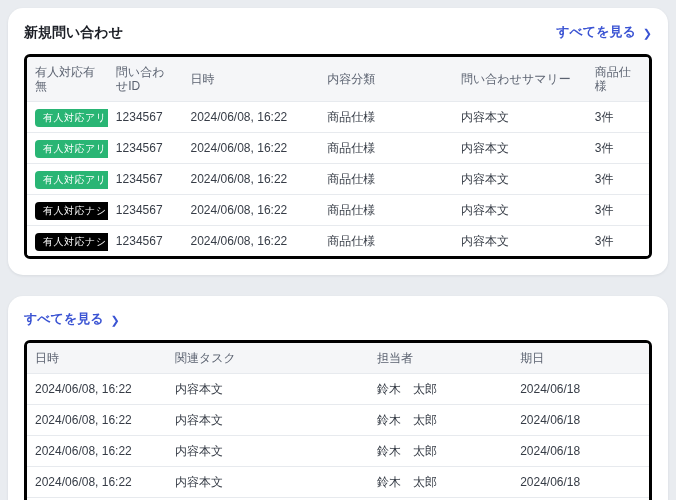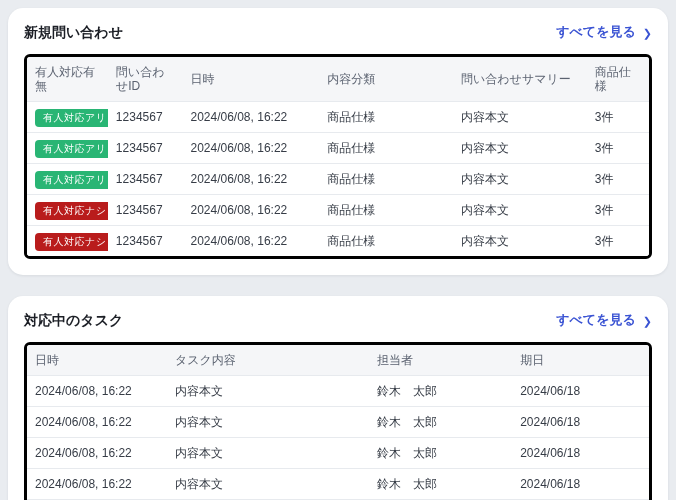--- a/index.html
+++ b/index.html
@@ -44,21 +44,21 @@
   td{
     font-size:12px;color:#363c46;padding:8px 8px;line-height:14px;
     border-top:1px solid #e7eaee;background:#ffffff;
     white-space:nowrap;overflow:hidden;text-overflow:ellipsis;
   }
   .badge{
     display:inline-block;color:#ffffff;font-size:10px;line-height:1;
     padding:4px 8px;border-radius:4px;letter-spacing:.5px;
   }
   .badge[data-variant="green"]{background:#29b574;}
-  .badge[data-variant="gray"]{background:#b91c1c;}
+  .badge[data-variant="gray"]{background:#000000;}
   td.badge-cell{padding-top:7px;padding-bottom:5px;}
 </style>
 </head>
 <body>
 
 <div class="page">
 
   <section class="panel">
     <div class="panel-head">
       <h2 class="panel-title">新規問い合わせ</h2>
@@ -143,38 +143,37 @@
               <td>内容本文</td>
               <td>3件</td>
             </tr>
           </tbody>
       </table>
     </div>
   </section>
 
   <section class="panel">
     <div class="panel-head">
-      <h2 class="panel-title">対応中のタスク</h2>
       <a class="see-all">
         <span>すべてを見る</span>
         <span class="chev">❯</span>
       </a>
     </div>
     <div class="tbl-wrap">
       <table>
         <colgroup>
           <col style="width:22.5%">
             <col style="width:32.5%">
             <col style="width:23%">
             <col style="width:22%">
         </colgroup>
         <thead>
           <tr>
             <th>日時</th>
-            <th>タスク内容</th>
+            <th>関連タスク</th>
             <th>担当者</th>
             <th>期日</th>
           </tr>
         </thead>
         <tbody>
 
             <tr>
               <td>2024/06/08, 16:22</td>
               <td>内容本文</td>
               <td>鈴木　太郎</td>

